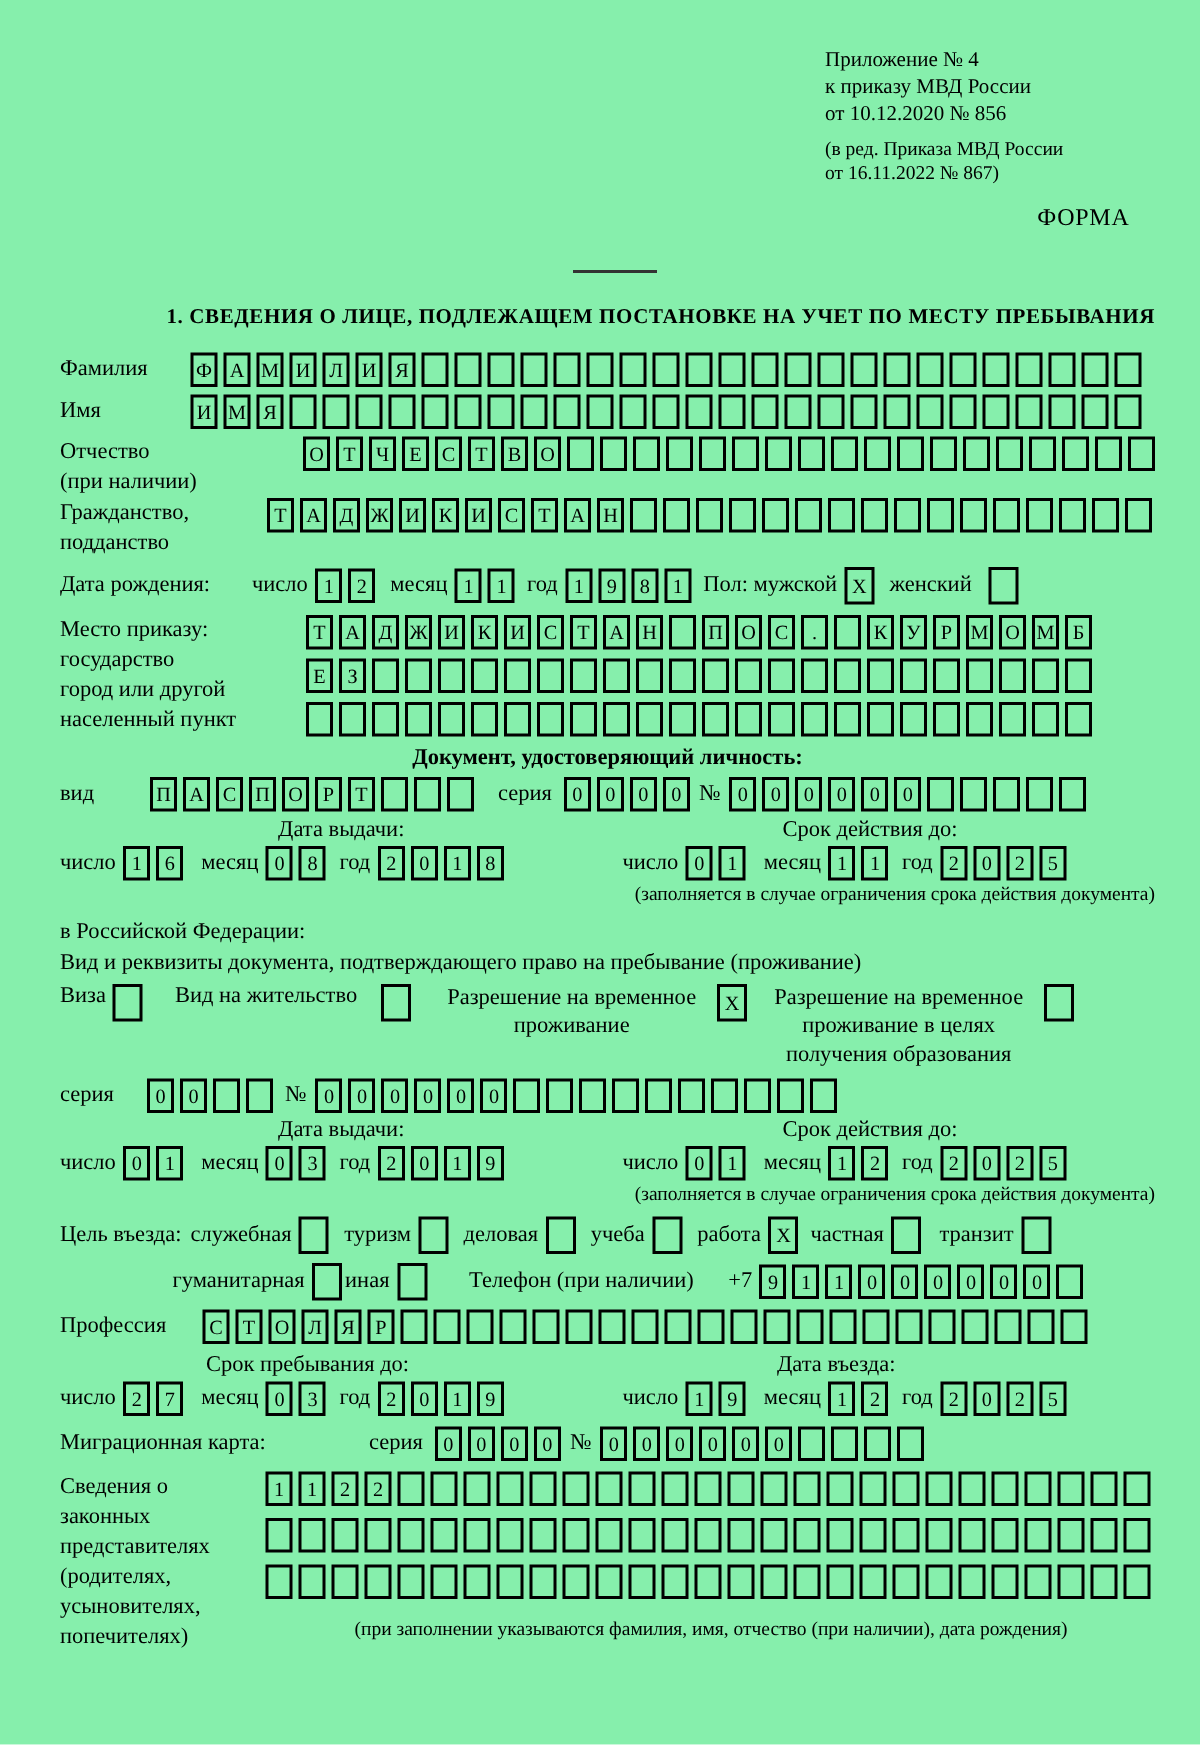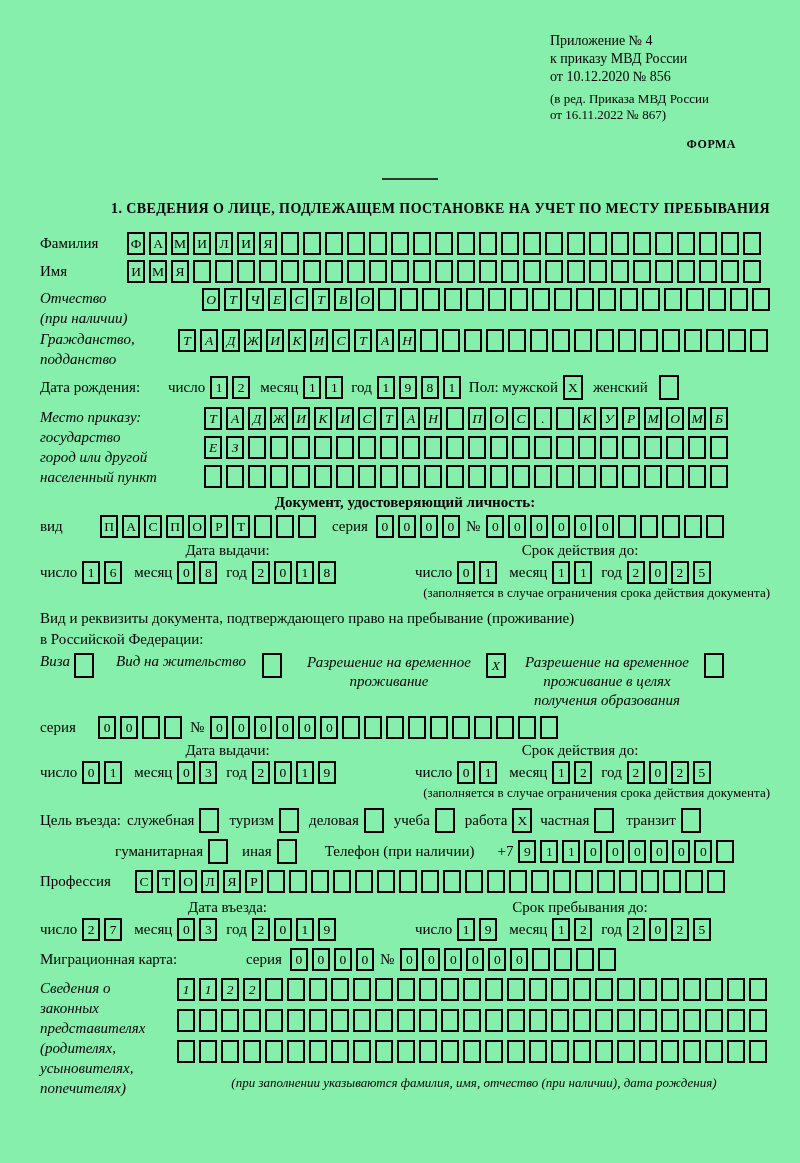--- a/index.html
+++ b/index.html
@@ -1,26 +1,26 @@
 <!DOCTYPE html>
 <html><head>
 <meta charset="utf-8">
 <style>
   html,body{margin:0;padding:0;background:#fff;}
   .page{position:relative;width:800px;height:1163px;box-sizing:border-box;
         padding:32px 30px 0 40px;background:#86efac;color:#000;
         font-family:"Liberation Serif",serif;font-size:15px;overflow:hidden;}
   .hdr{width:215px;margin-left:auto;margin-right:5px;font-size:14px;line-height:18px;}
   .hdr .amend{font-size:13px;line-height:16px;margin-top:5px;}
-  .forma{text-align:right;font-weight:bold;font-size:12px;margin:14px 34px 0 0;letter-spacing:.5px;}
+  .forma{text-align:right;font-weight:normal;font-size:16px;margin:14px 17px 0 0;letter-spacing:.5px;}
   .title{text-align:center;font-weight:bold;font-size:15.5px;line-height:21px;margin-top:12px;}
   .blank{display:inline-block;width:56px;height:13px;border-bottom:2px solid #333;margin-left:10px;}
   .sect{ text-align:right;font-weight:bold;font-size:14px;letter-spacing:.4px;margin-top:16px;}
   .row{display:flex;align-items:center;}
-  .top{align-items:flex-start;font-style:italic;}
+  .top{align-items:flex-start;}
   .lbl{flex:0 0 auto;}
   .cells{display:inline-flex;flex:0 0 auto;}
   .cellrow{display:flex;margin-bottom:6px;}
   .cell{display:inline-block;box-sizing:border-box;flex:0 0 auto;width:18px;height:23px;
         border:2px solid #000;margin-right:4px;text-align:center;font-size:13.5px;line-height:19px;}
   .cb .cell{width:20px;height:25px;line-height:21px;margin-right:0;}
   .dl{margin:0 5px 0 0;}
   .dgroup{display:flex;align-items:center;}
   .dhdr{font-size:15px;}
   .note{font-size:13px;text-align:right;margin-top:1px;}
@@ -390,22 +390,22 @@
           <span class="cell">2</span>
           <span class="cell">0</span>
           <span class="cell">2</span>
           <span class="cell">5</span>
         </span>
     </div>
   </div>
   <div class="note">(заполняется в случае ограничения срока действия документа)</div>
 
   <div class="intro">
+    <div>в Российской Федерации:</div>
     <div>Вид и реквизиты документа, подтверждающего право на пребывание (проживание)</div>
-    <div>в Российской Федерации:</div>
   </div>
 
   <div class="row top" style="margin-top:3px">
     <span class="lbl">Виза</span>
     <span class="cells cb" style="margin-left:4px">
         <span class="cell"></span>
       </span>
     <span class="lbl" style="margin-left:22px">Вид на жительство</span>
     <span class="cells cb" style="margin-left:16px">
         <span class="cell"></span>
@@ -533,21 +533,21 @@
     <span class="cells cb">
         <span class="cell"></span>
       </span>
   </div>
 
   <div class="row" style="margin-top:6px">
     <span class="dl" style="margin-left:75px">гуманитарная</span>
     <span class="cells cb">
         <span class="cell"></span>
       </span>
-    <span class="dl" style="margin-left:14px">иная</span>
+    <span class="dl" style="margin-left:2px">иная</span>
     <span class="cells cb">
         <span class="cell"></span>
       </span>
     <span class="dl" style="margin-left:28px">Телефон (при наличии)</span>
     <span class="dl" style="margin-left:18px">+7</span>
     <span class="cells">
         <span class="cell">9</span>
         <span class="cell">1</span>
         <span class="cell">1</span>
         <span class="cell">0</span>
@@ -587,22 +587,22 @@
         <span class="cell"></span>
         <span class="cell"></span>
         <span class="cell"></span>
         <span class="cell"></span>
         <span class="cell"></span>
         <span class="cell"></span>
       </span>
   </div>
 
   <div class="row" style="margin-top:6px">
+    <div class="dhdr" style="width:330px;text-align:center">Срок пребывания до:</div>
     <div class="dhdr" style="width:375px;text-align:center">Дата въезда:</div>
-    <div class="dhdr" style="width:330px;text-align:center">Срок пребывания до:</div>
   </div>
   <div class="row" style="margin-top:2px">
     <div class="dgroup" style="width:375px">
       <span class="dl">число</span>
       <span class="cells">
           <span class="cell">2</span>
           <span class="cell">7</span>
         </span>
       <span class="dl" style="margin-left:8px">месяц</span>
       <span class="cells">

